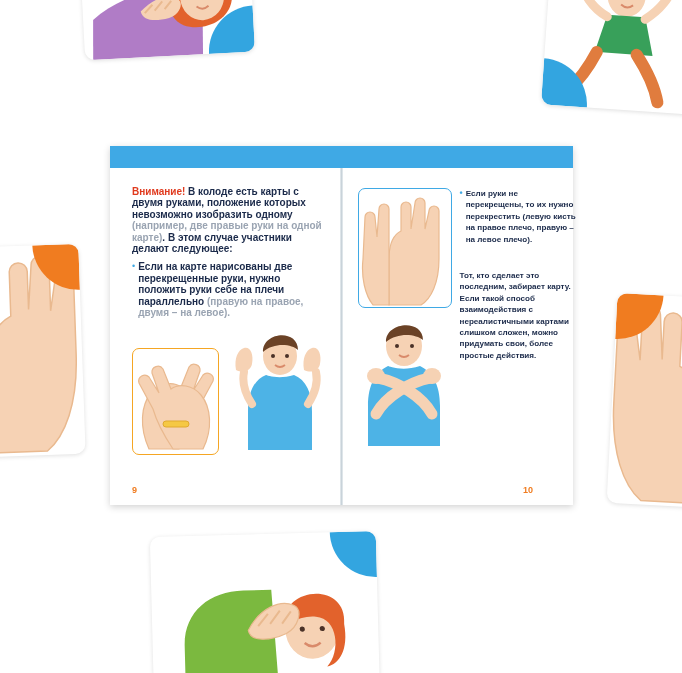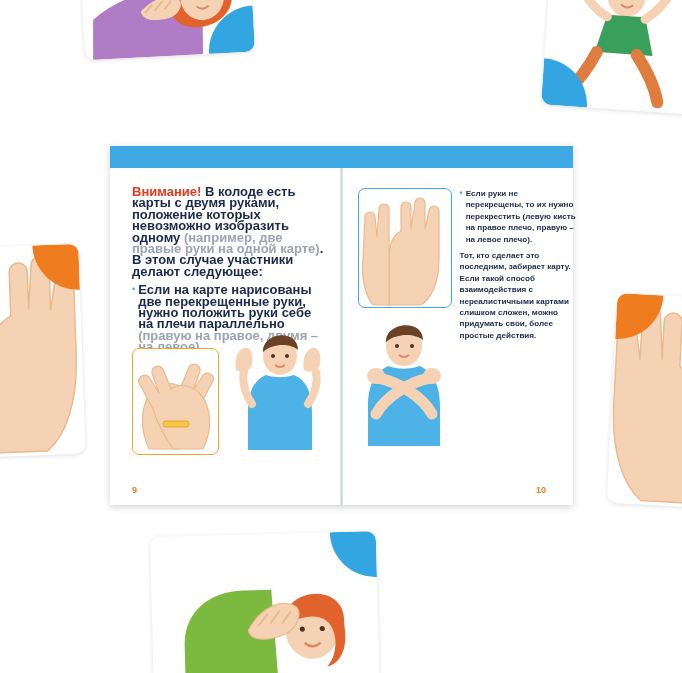--- a/index.html
+++ b/index.html
@@ -74,25 +74,25 @@
   .page.right { right: 0;  padding: 18px 22px 0 16px; }
 
   .folio {
     position: absolute;
     bottom: 10px;
     font-size: 9px;
     font-weight: bold;
     color: #f07c20;
   }
   .folio.l { left: 22px; }
-  .folio.r { right: 27px; }
+  .folio.r { right: 40px; }
 
   
   .txt {
-    font-size: 13px;
+    font-size: 10px;
     line-height: 11.4px;
     color: #1b2a4a;
     font-weight: bold;
   }
   .txt .attn { color: #e03a1e; }
   .txt .grey { color: #9aa4b2; font-weight: bold; }
   .bullet-row {
     display: flex;
     gap: 3px;
     margin-top: 7px;
@@ -242,21 +242,21 @@
       </svg>
     </div>
 
     <div class="right-col" style="position:absolute; left:118px; top:20px;">
       <div class="bullet-row" style="margin-top:0;">
         <div class="bullet-dot">•</div>
         <div>
           <span>Если руки не перекрещены, то их нужно перекрестить </span><span class="grey">(левую кисть на правое плечо, правую – на левое плечо).</span>
         </div>
       </div>
-      <p style="margin-top:5px;">Тот, кто сделает это последним, забирает карту. Если такой способ взаимодействия с нереалистичными картами слишком сложен, можно придумать свои, более простые действия.</p>
+      <p style="margin-top:25px;">Тот, кто сделает это последним, забирает карту. Если такой способ взаимодействия с нереалистичными картами слишком сложен, можно придумать свои, более простые действия.</p>
     </div>
 
     <div class="fig" style="left:12px; top:150px;">
       <svg width="100" height="135" viewBox="0 0 100 135">
         <ellipse cx="50" cy="28" rx="18" ry="20" fill="#f6d2b4"></ellipse>
         <path d="M32 24 C31 4 69 0 69 22 C62 16 44 14 32 24 Z" fill="#6b4226"></path>
         <circle cx="43" cy="28" r="2" fill="#4a3228"></circle>
         <circle cx="58" cy="28" r="2" fill="#4a3228"></circle>
         <path d="M45 37 q5 4 10 0" stroke="#d98a6a" stroke-width="1.8" fill="none"></path>
         <path d="M34 48 C34 48 48 54 66 48 C78 54 86 66 86 88 L86 128 L14 128 L14 88 C14 66 22 54 34 48 Z" fill="#4db3e6"></path>

